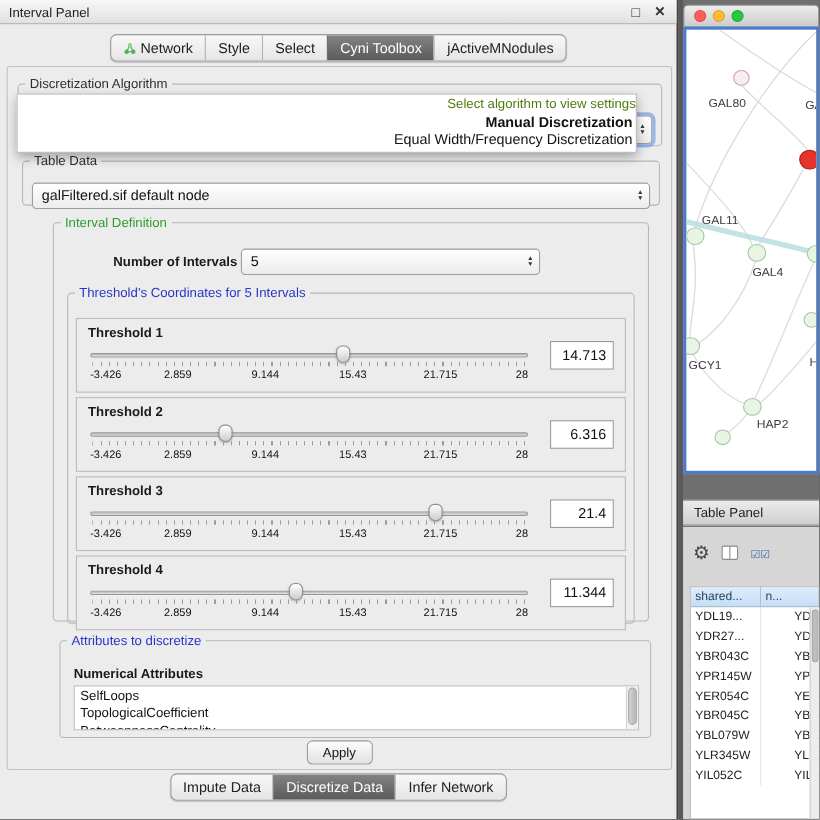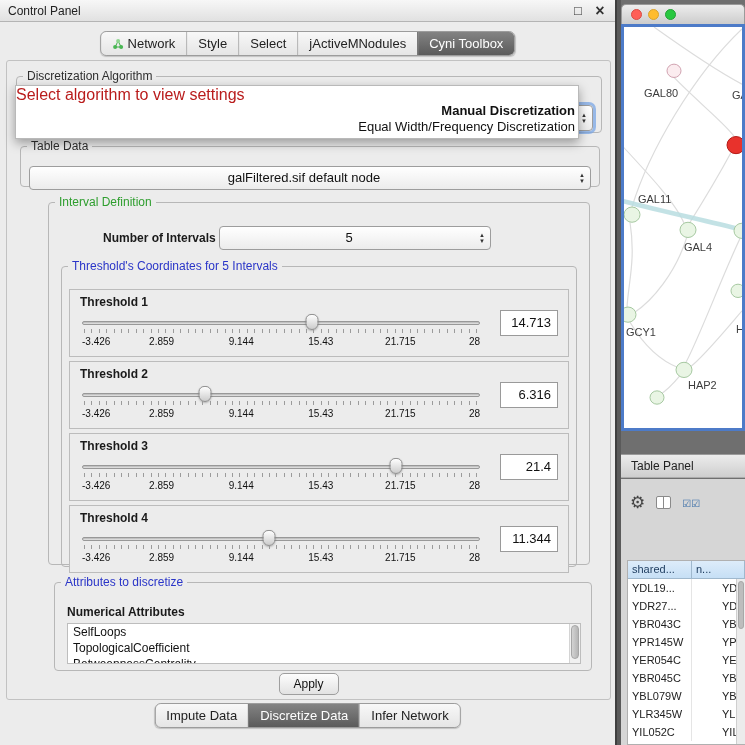--- a/index.html
+++ b/index.html
@@ -27,32 +27,32 @@
   .tab-ic{display:inline-flex;}
 
   .content{position:absolute;left:6px;top:60px;width:605px;height:640px;border:1px solid #c2c2c2;border-radius:3px;background:#ececec;}
 
   fieldset{position:absolute;border:1px solid #b7b7b7;border-radius:4px;min-inline-size:0;padding:0;}
   legend{font-size:12px;padding:0 4px;margin-left:6px;color:#2f2f2f;white-space:nowrap;}
   #fs-interval>legend{color:var(--green);}
   #fs-thresholds>legend,#fs-attributes>legend{color:var(--blue);}
 
   .combo{position:absolute;background:linear-gradient(#ffffff,#ececec);border:1px solid #9d9d9d;border-radius:4px;font-size:13px;}
-  .combo-val{position:absolute;left:8px;right:20px;top:0;bottom:0;line-height:22px;white-space:nowrap;overflow:hidden;color:#111;text-align:center;}
+  .combo-val{position:absolute;left:8px;right:20px;top:0;bottom:0;line-height:22px;white-space:nowrap;overflow:hidden;color:#111;}
   .spin{position:absolute;right:5px;top:50%;transform:translateY(-50%);display:flex;flex-direction:column;align-items:center;
         font-size:6px;line-height:6px;color:#333;}
   .spin::before{content:"▲";}
   .spin::after{content:"▼";}
 
   #fs-algo{left:9px;top:8px;width:586px;height:64px;}
   #algo-combo{left:8px;top:22px;width:568px;height:26px;box-shadow:0 0 0 3px rgba(115,162,230,.7);}
 
   .popup{position:absolute;left:8px;top:24px;width:564px;background:#fff;border:1px solid #b9b9b9;
          box-shadow:0 4px 10px rgba(0,0,0,.35);z-index:50;padding-bottom:3px;}
-  .popup-header{color:#b91c1c;text-align:left;font-size:16px;line-height:17px;}
+  .popup-header{color:#4d7c0f;text-align:right;font-size:12px;line-height:17px;}
   .popup-item{font-size:13px;line-height:16px;padding:0 3px;color:#111;text-align:right;}
   .popup-item.b{font-weight:bold;}
 
   #fs-tabledata{left:13px;top:78px;width:580px;height:48px;}
   #tabledata-combo{left:8px;top:13px;width:562px;height:24px;}
 
   #fs-interval{left:41px;top:134px;width:542px;height:370px;}
   .count-label{position:absolute;left:18px;top:22px;font-weight:bold;font-size:12px;padding-left:36px;}
   #count-combo{left:170px;top:17px;width:272px;height:24px;}
 
@@ -102,41 +102,41 @@
 
   .tp-titlebar{position:absolute;left:0;top:454px;width:124px;height:24px;background:linear-gradient(#ececec,#cecece);
                border-top:1px solid #9a9a9a;border-bottom:1px solid #ababab;font-size:12px;line-height:23px;padding-left:10px;color:#222;}
   .tp-area{position:absolute;left:0;top:479px;width:124px;bottom:0;background:#d6d6d6;}
   .tp-toolbar{position:absolute;left:9px;top:11px;height:24px;display:flex;align-items:center;gap:11px;}
   .gear::before{content:"⚙";font-size:17px;color:#444;}
   .cols{width:15px;height:13px;border:1px solid #8a8a8a;background:#fff;position:relative;border-radius:2px;}
   .cols::before{content:"";position:absolute;left:6px;top:0;bottom:0;width:1px;background:#8a8a8a;}
   .checks::before{content:"☑☑";font-size:10px;color:#3a6ea8;}
 
-  .tbl{position:absolute;left:6px;right:0;top:54px;bottom:0;background:#fff;border:1px solid #b0b0b0;border-right:none;margin-top:27px;}
+  .tbl{position:absolute;left:6px;right:0;top:54px;bottom:0;background:#fff;border:1px solid #b0b0b0;border-right:none;}
   .tbl-head{display:flex;height:18px;}
   .th{font-size:11px;line-height:17px;padding-left:4px;background:linear-gradient(#ddecfa,#c6dff5);
       border-right:1px solid #9fb8cd;border-bottom:1px solid #9fb8cd;color:#1d3b5e;overflow:hidden;white-space:nowrap;}
   .th.c1{width:64px;}
   .th.c2{flex:1;}
   .trow{display:flex;height:18px;gap:26px;}
   .tcell{font-size:11px;line-height:18px;padding-left:4px;overflow:hidden;white-space:nowrap;color:#222;}
   .tcell.c1{width:64px;border-right:1px solid #e5e5e5;}
   .tcell.c2{flex:1;}
   .tbl-scroll{position:absolute;right:0;top:18px;bottom:0;width:9px;background:#ececec;border-left:1px solid #cfcfcf;}
   .tbl-thumb{position:absolute;left:1px;right:1px;top:2px;height:48px;background:#bdbdbd;border:1px solid #a8a8a8;border-radius:4px;}
 </style>
 </head>
 <body>
 
 <div class="stage" style="--accent: #4d7bc8; --green: #2e9e2e; --blue: #2a35c8; --tr: #ff5f57; --ty: #febc2e; --tg: #28c840;">
 
   <div class="cp">
     <div class="cp-titlebar">
-      <span>Control Panel</span>
+      <span>Interval Panel</span>
       <span class="win-btns">
         <span class="wbtn icon-float"></span>
         <span class="wbtn icon-close"></span>
       </span>
     </div>
 
     <div class="tabs" id="top-tabs">
         <div class="tab">
           <span class="tab-ic">
             <svg width="12" height="12" viewBox="0 0 12 12">
@@ -147,25 +147,25 @@
             </svg>
           </span>
           <span>Network</span>
         </div>
         <div class="tab">
           <span>Style</span>
         </div>
         <div class="tab">
           <span>Select</span>
         </div>
-        <div class="tab">
-          <span>jActiveMNodules</span>
-        </div>
         <div class="tab sel">
           <span>Cyni Toolbox</span>
+        </div>
+        <div class="tab">
+          <span>jActiveMNodules</span>
         </div>
       </div>
 
     <div class="content">
 
       <fieldset id="fs-algo">
         <legend>Discretization Algorithm</legend>
         <div class="combo" id="algo-combo">
           <span class="combo-val"></span>
           <span class="spin"></span>

